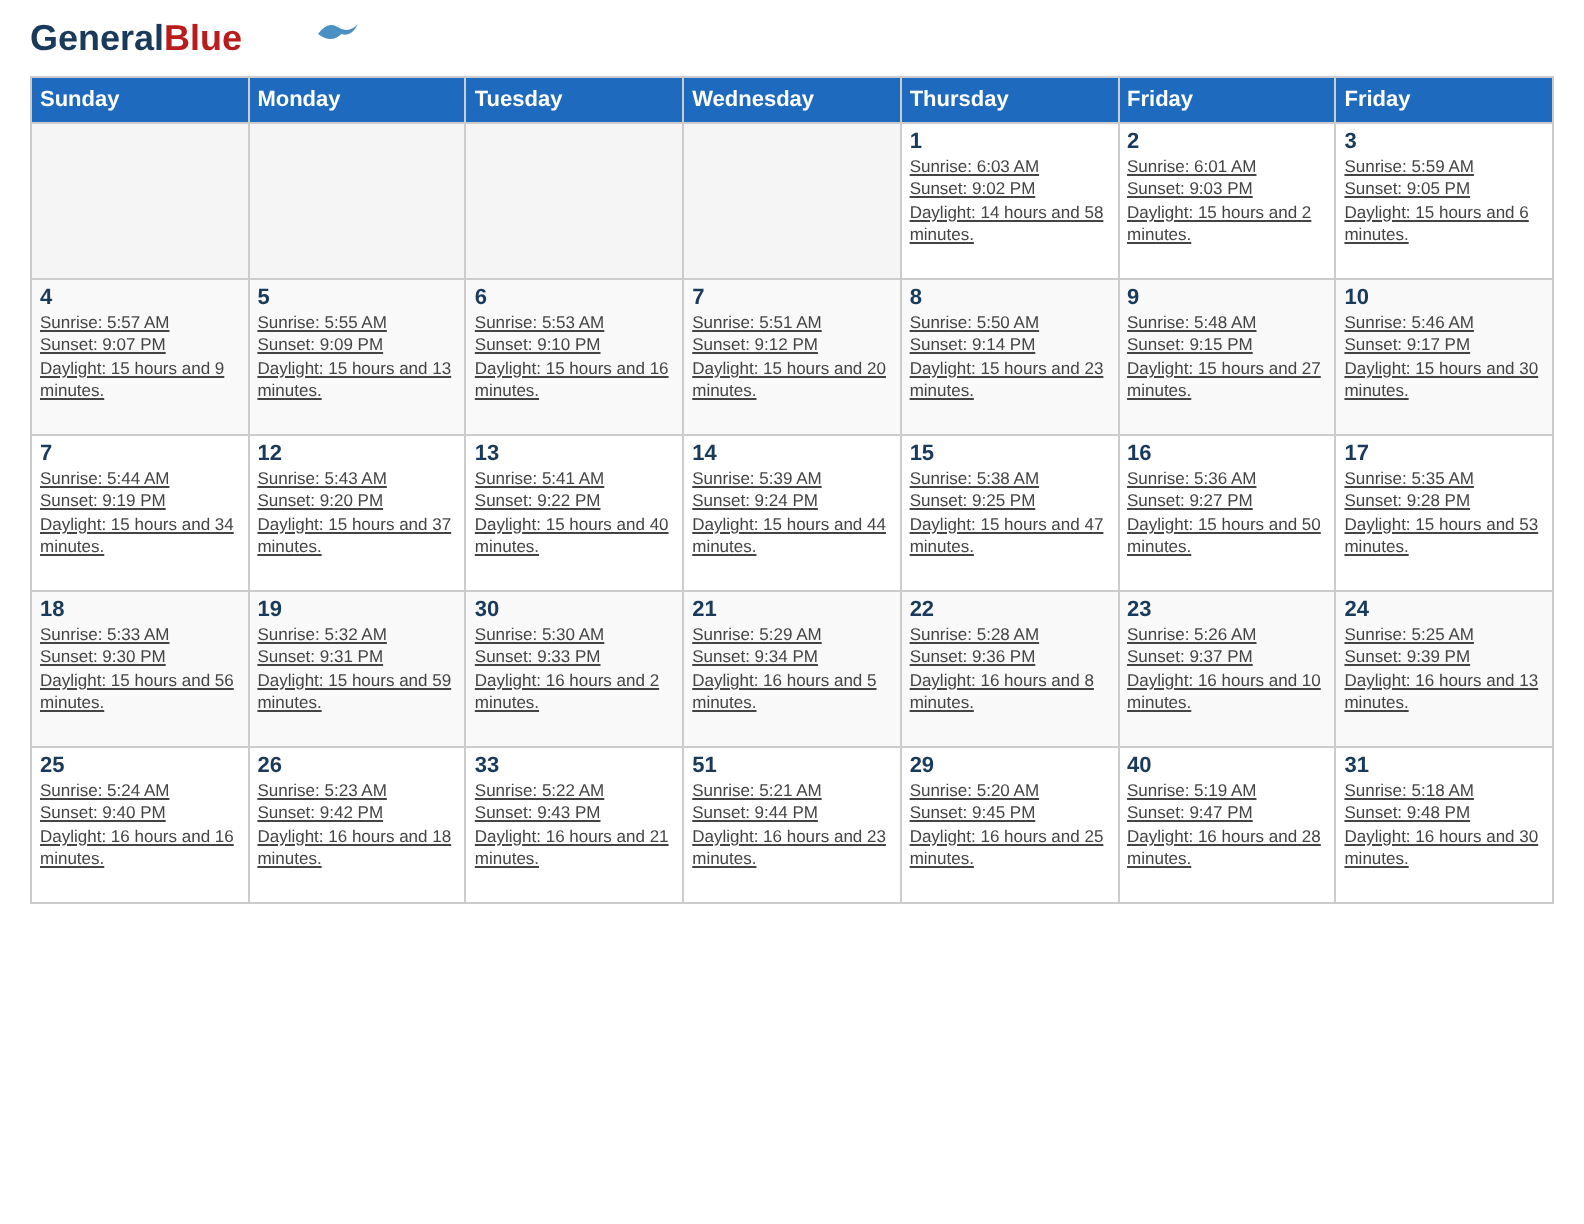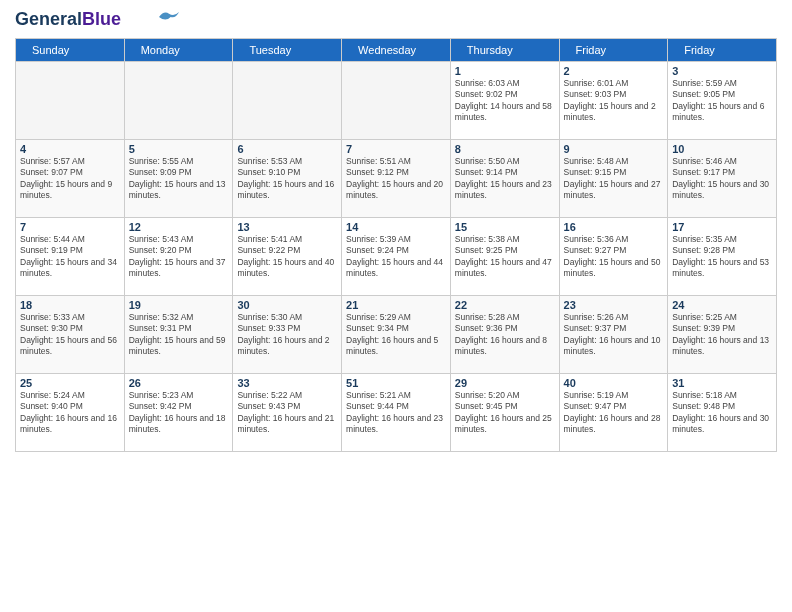--- a/index.html
+++ b/index.html
@@ -25,21 +25,21 @@
       flex-direction: column;
       align-items: flex-start;
     }
     .logo-text {
       font-size: 18px;
       font-weight: bold;
       color: #1a3a5c;
       line-height: 1.1;
     }
     .logo-text span {
-      color: #4c1d95;
+      color: #b91c1c;
     }
     .logo-bird {
       width: 20px;
       height: 14px;
       margin-left: 38px;
       margin-top: -6px;
     }
     .title-block {
       text-align: right;
     }
@@ -54,22 +54,22 @@
     }
     table {
       width: 100%;
       border-collapse: collapse;
       table-layout: fixed;
     }
     th {
       background-color: #1e6abf;
       color: white;
       font-size: 11px;
-      font-weight: normal;
-      padding: 5px 16px;
+      font-weight: bold;
+      padding: 5px 4px;
       text-align: left;
       border: 1px solid #ccc;
     }
     td {
       border: 1px solid #ccc;
       vertical-align: top;
       padding: 3px 4px;
       font-size: 9px;
       color: #333;
       height: 78px;
@@ -82,20 +82,21 @@
       font-weight: bold;
       font-size: 11px;
       color: #1a3a5c;
       display: block;
       margin-bottom: 1px;
     }
     .day-info {
       font-size: 8.5px;
       color: #444;
       line-height: 1.35;
+      text-decoration: underline;
     }
     tr:nth-child(even) td:not(.empty) {
       background: #f9f9f9;
     }
   </style>
 </head>
 <body>
 
 <div class="container">
   <div class="header">

